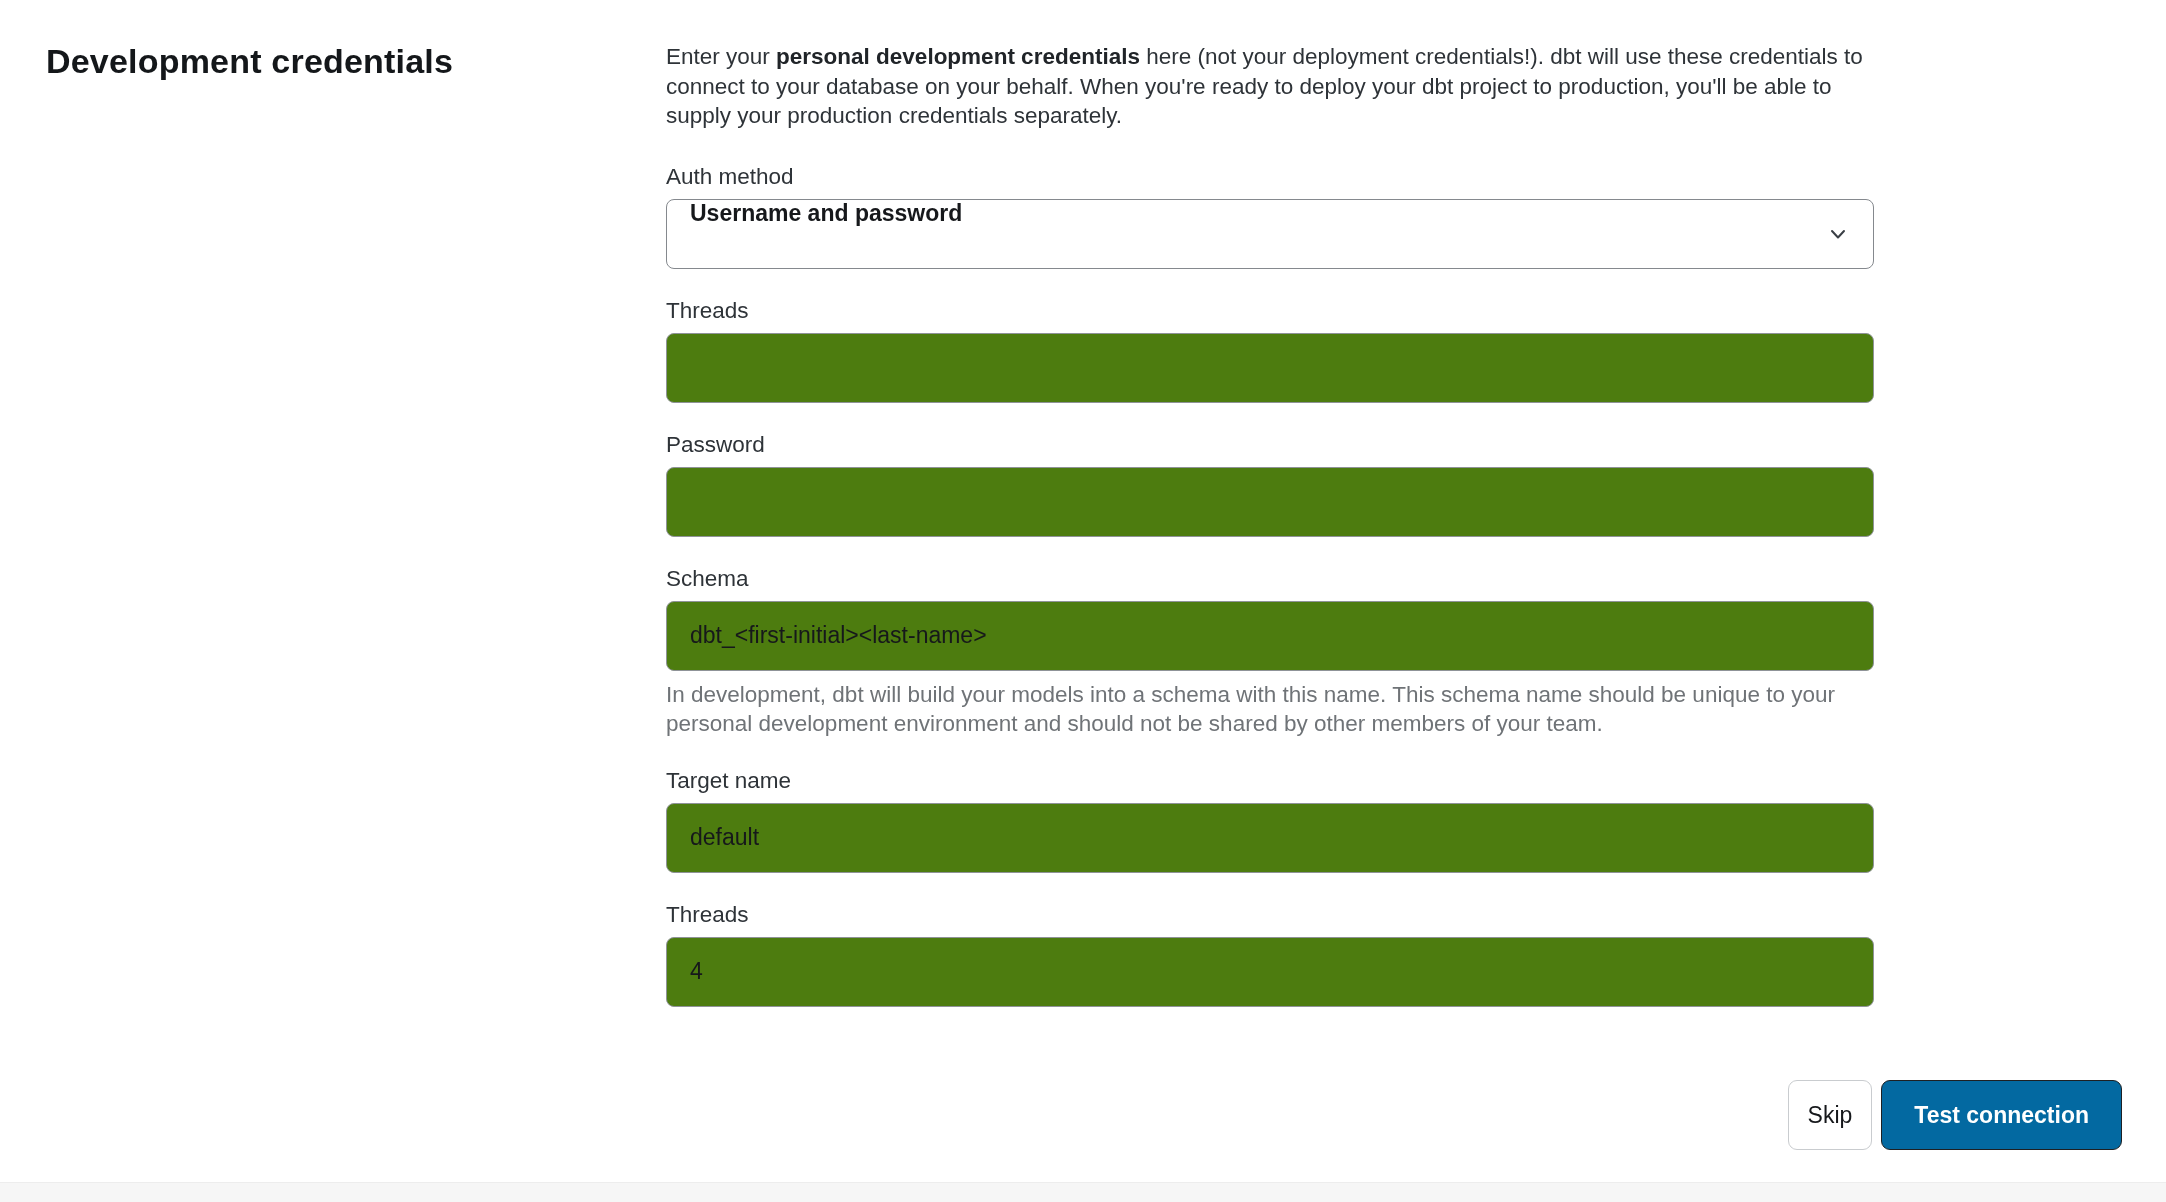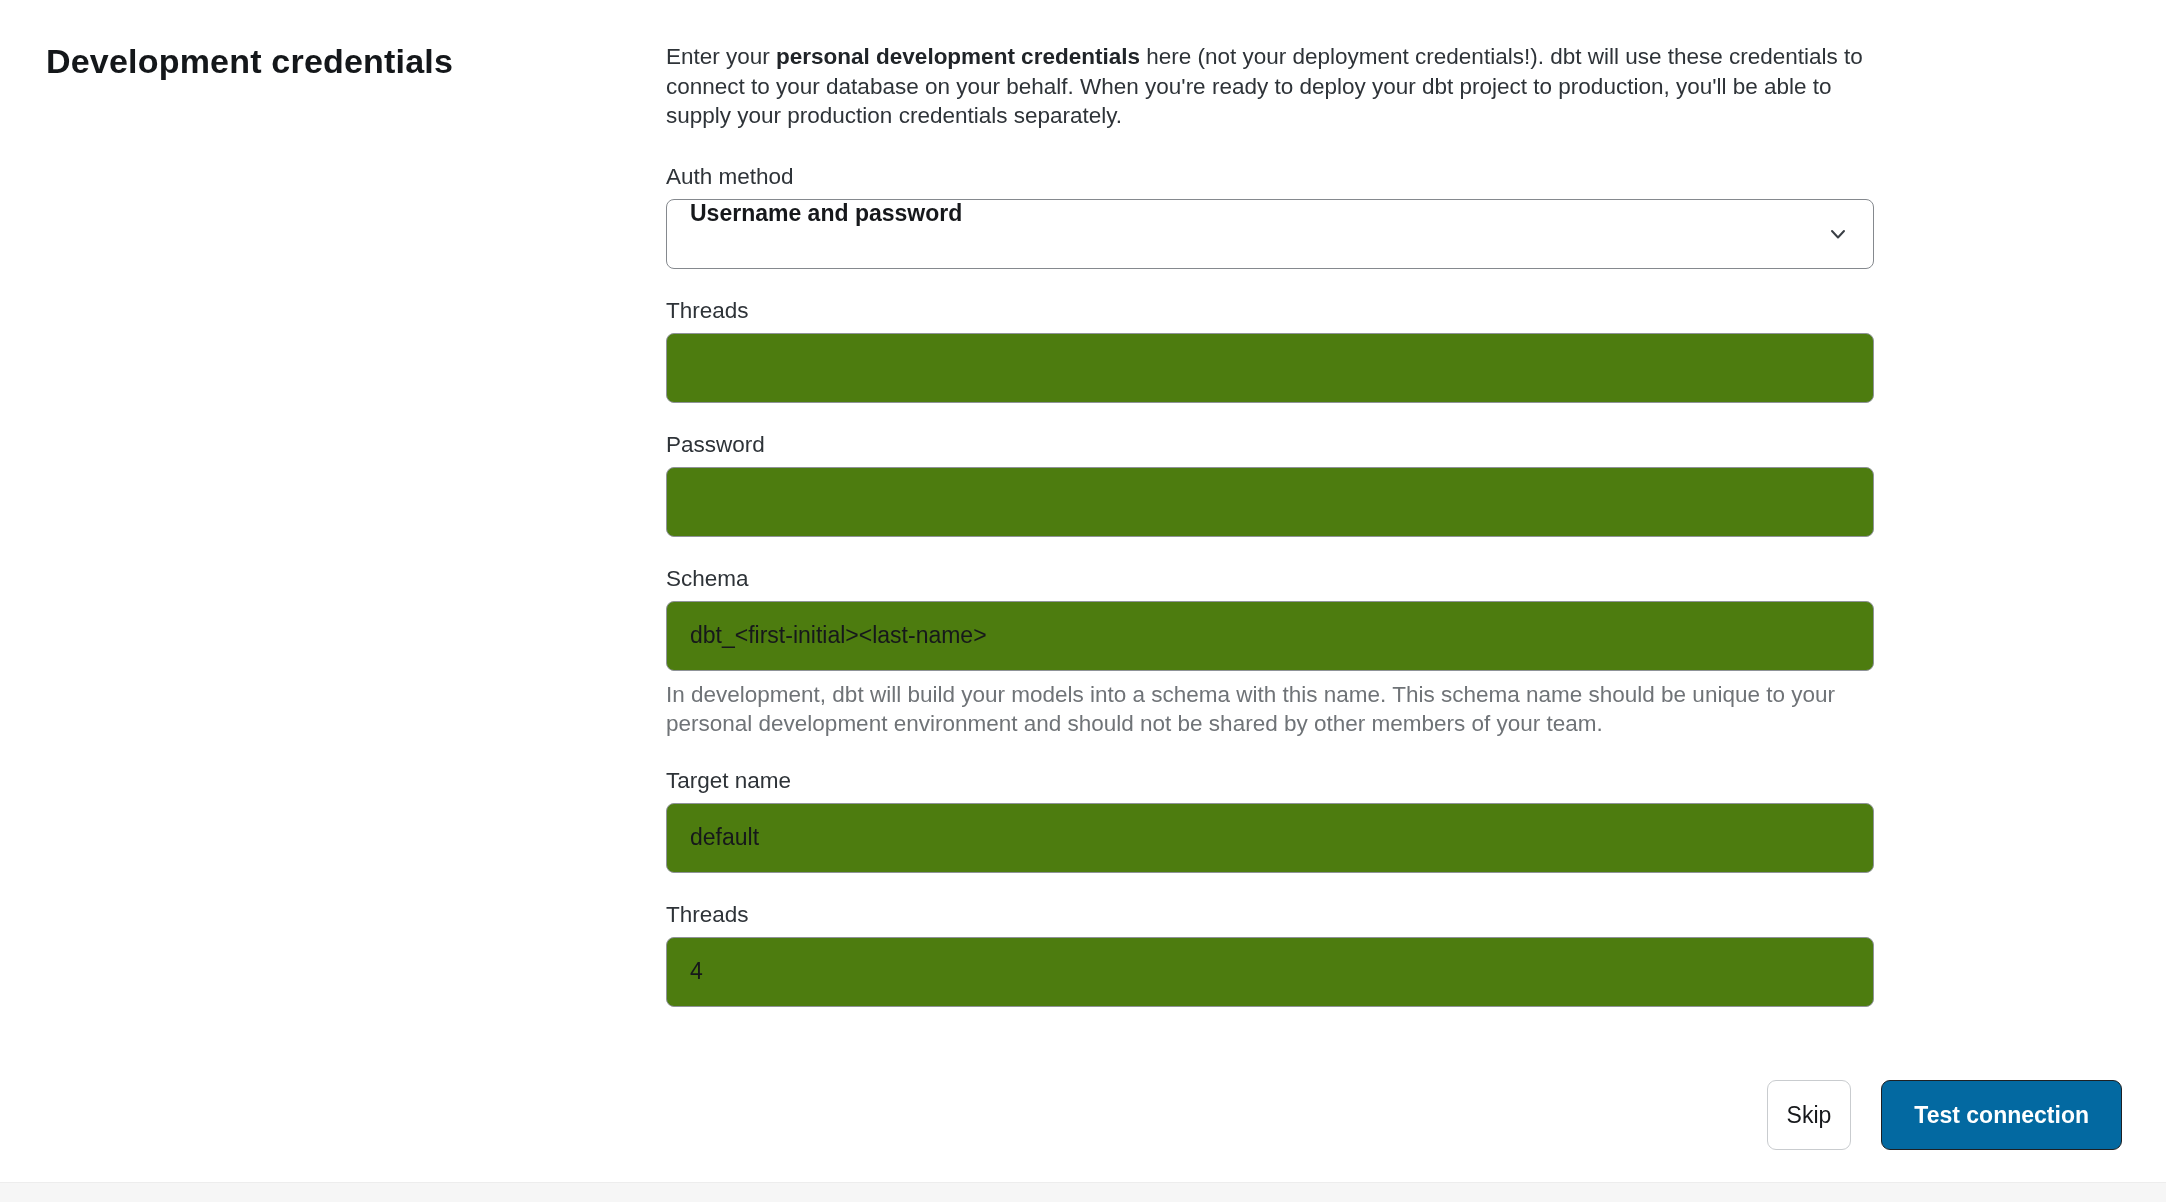--- a/index.html
+++ b/index.html
@@ -91,21 +91,21 @@
     color: #6f7377;
     margin-top: 9px;
     margin-bottom: 29px;
   }
 
   .actions {
     position: absolute;
     right: 44px;
     bottom: 52px;
     display: flex;
-    gap: 30px;
+    gap: 9px;
   }
   .btn {
     height: 70px;
     border-radius: 9px;
     font-family: "Liberation Sans", "DejaVu Sans", sans-serif;
     font-size: 23px;
     display: flex;
     align-items: center;
     justify-content: center;
     cursor: pointer;

